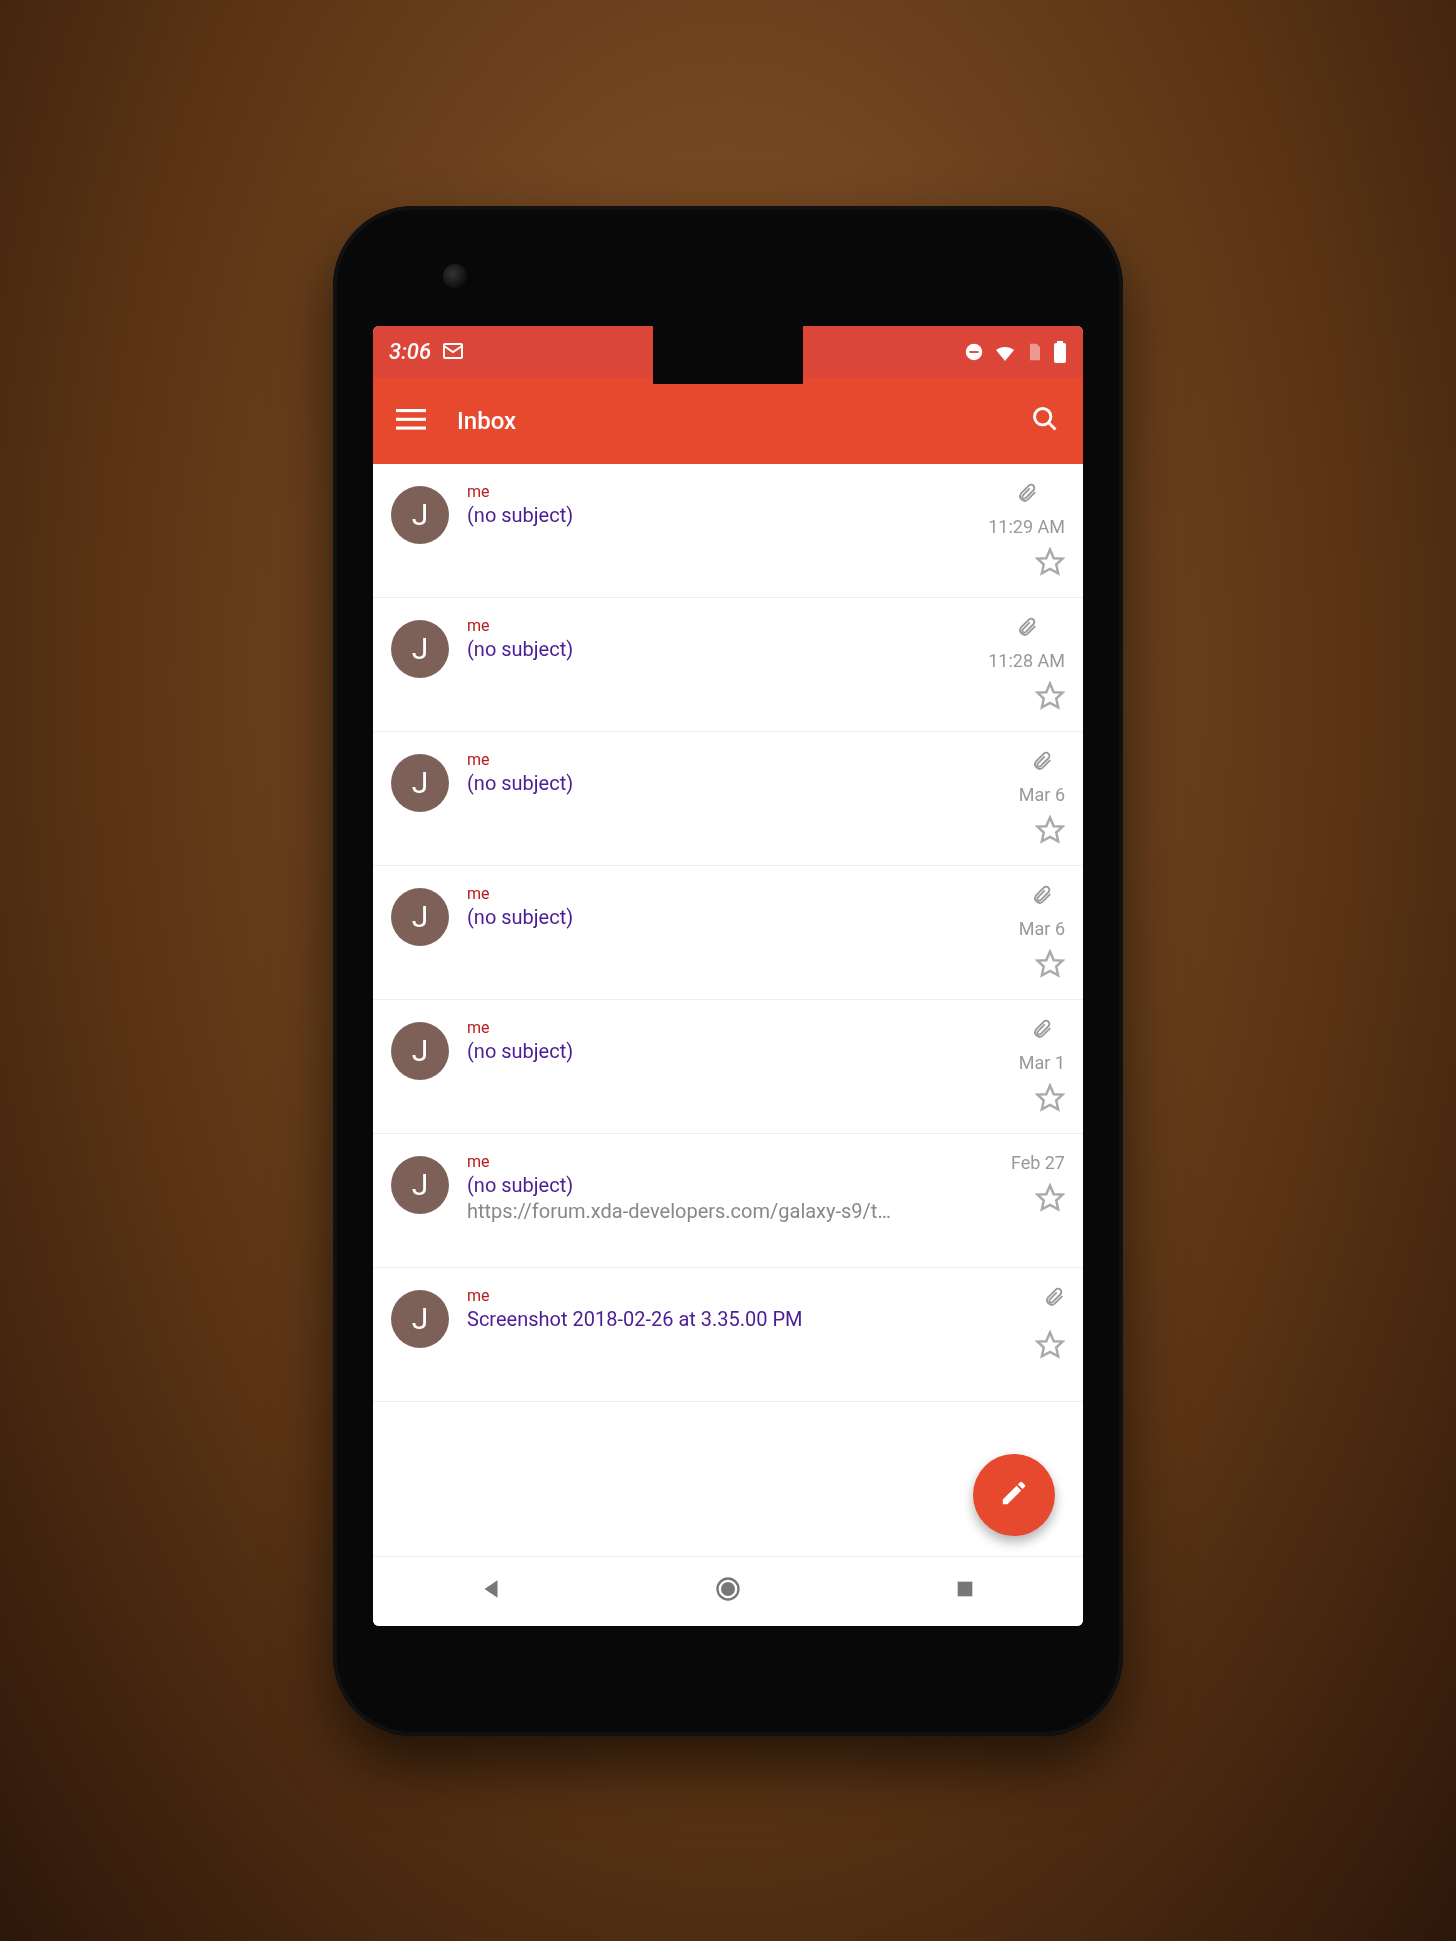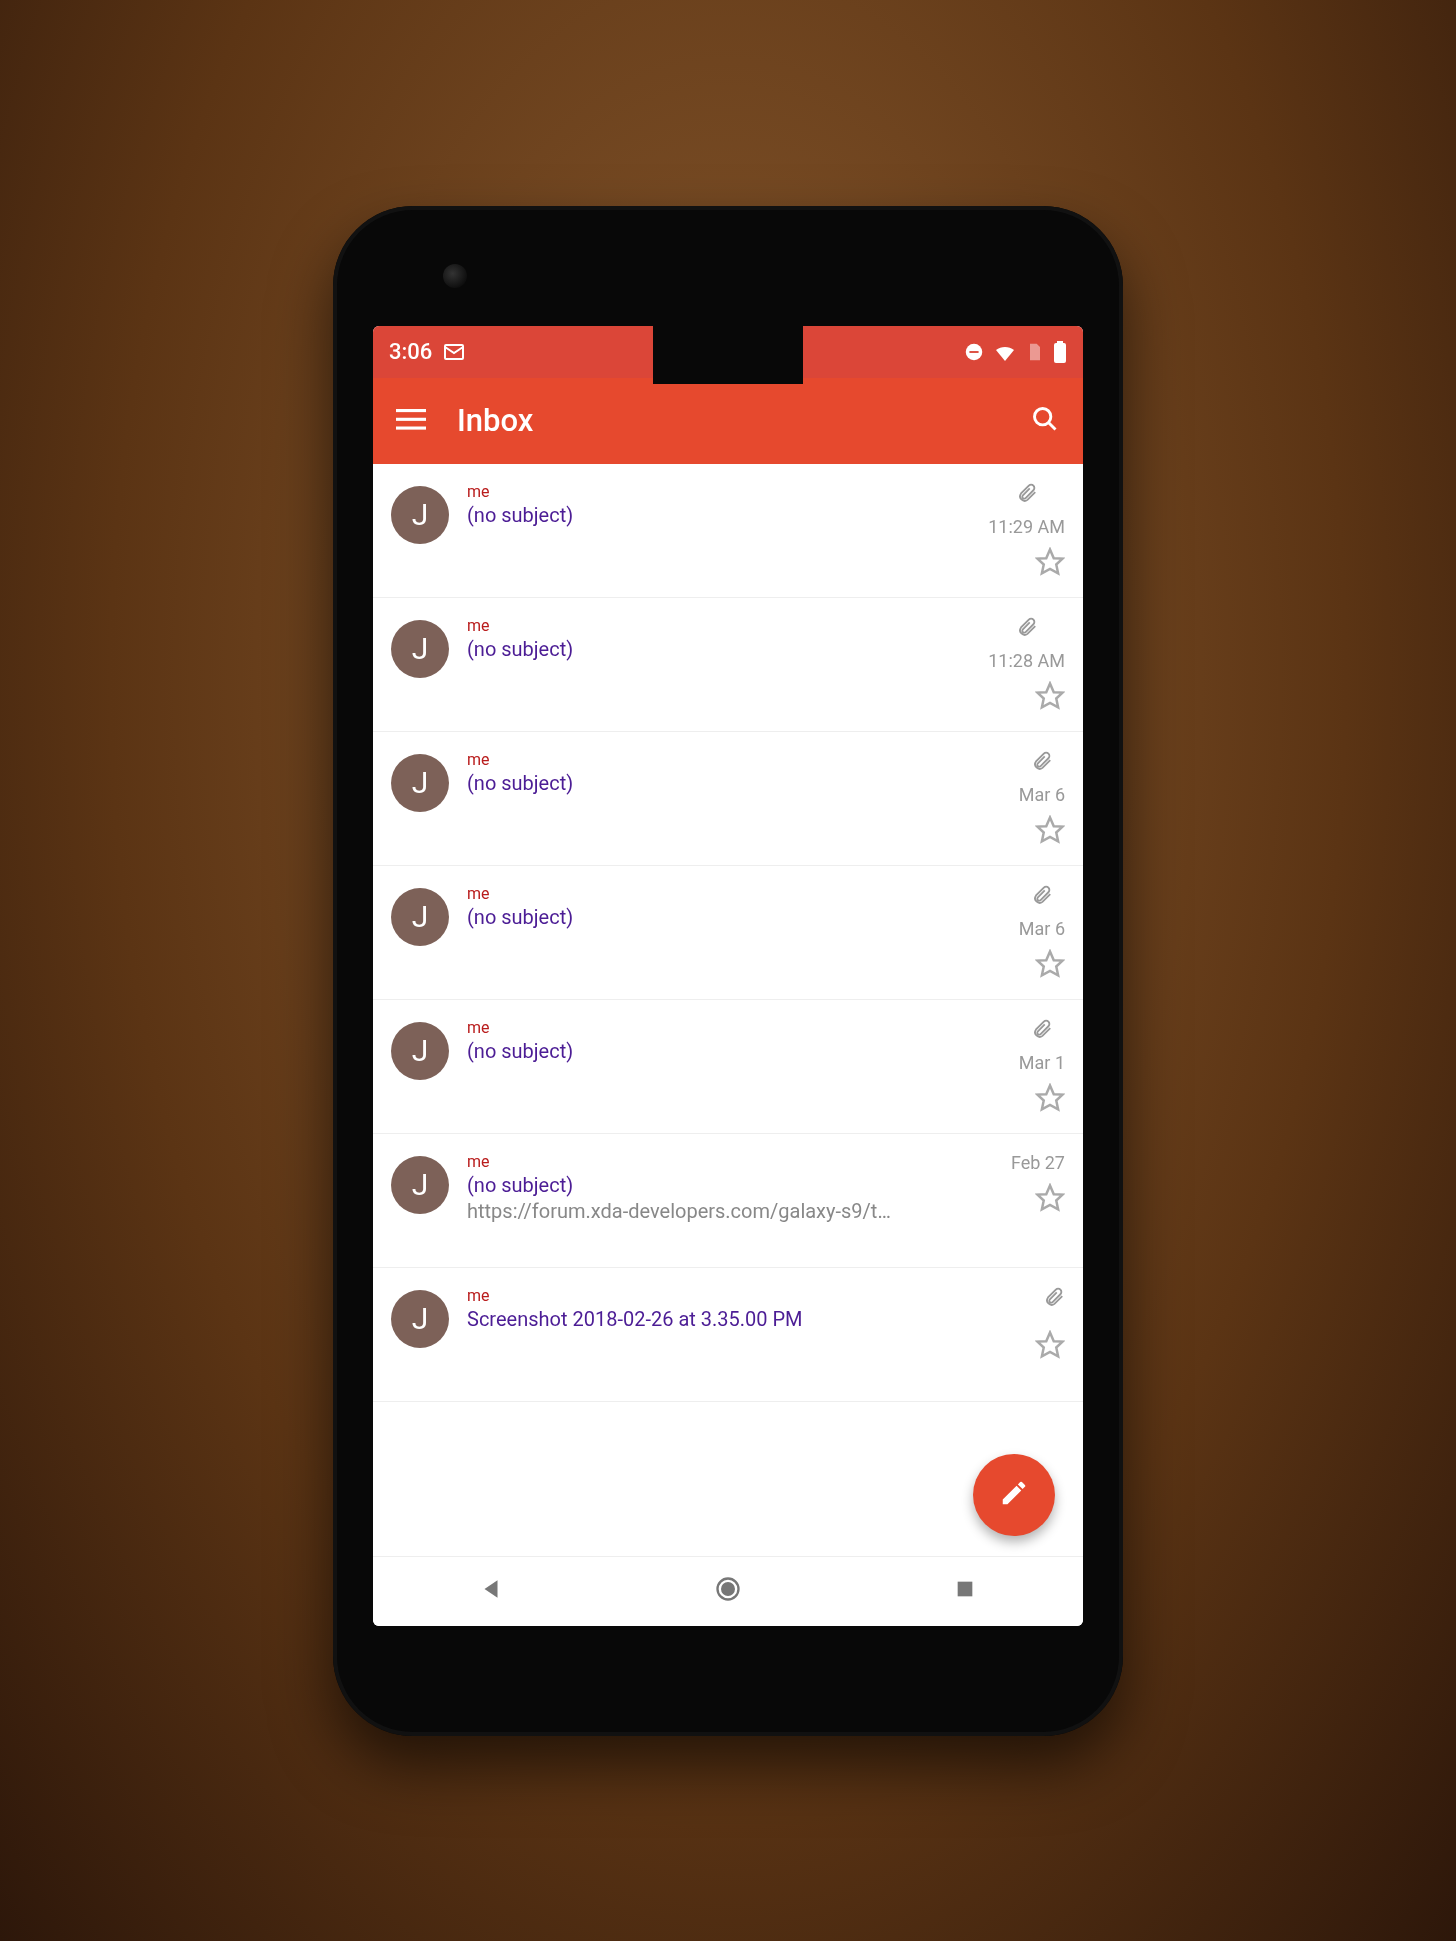--- a/index.html
+++ b/index.html
@@ -33,30 +33,30 @@
     position: absolute; top: 0; left: 50%; transform: translateX(-50%);
     width: 150px; height: 58px; background: #080808;
     z-index: 50;
   }
   
   .status-bar {
     background: #db4638; color: #fff; height: 52px;
     display: flex; align-items: center; justify-content: space-between;
     padding: 0 16px; font-size: 22px; font-weight: 500;
   }
-  .status-left { display: flex; align-items: flex-end; gap: 10px; }
+  .status-left { display: flex; align-items: flex-start; gap: 10px; font-style: italic; }
   .status-right { display: flex; align-items: center; gap: 8px; }
   .status-right svg, .status-left svg { display:block; }
   
   .app-bar {
     background: #e6492e; color: #fff; height: 86px;
     display: flex; align-items: center; padding: 0 18px;
     gap: 26px;
   }
-  .app-bar .title { font-size: 31px; font-weight: 500; flex: 1; }
+  .app-bar .title { font-size: 24px; font-weight: 500; flex: 1; }
   .icon-btn { width: 40px; height: 40px; display:flex; align-items:center; justify-content:center; cursor:pointer; }
   
   .list { flex: 1; overflow-y: hidden; background: #fff; }
   .email-row {
     display: flex; padding: 18px 18px 14px 18px; gap: 18px;
     border-bottom: 1px solid #eee; position: relative; cursor: pointer;
     min-height: 134px;
   }
   .avatar {
     width: 58px; height: 58px; border-radius: 50%;

